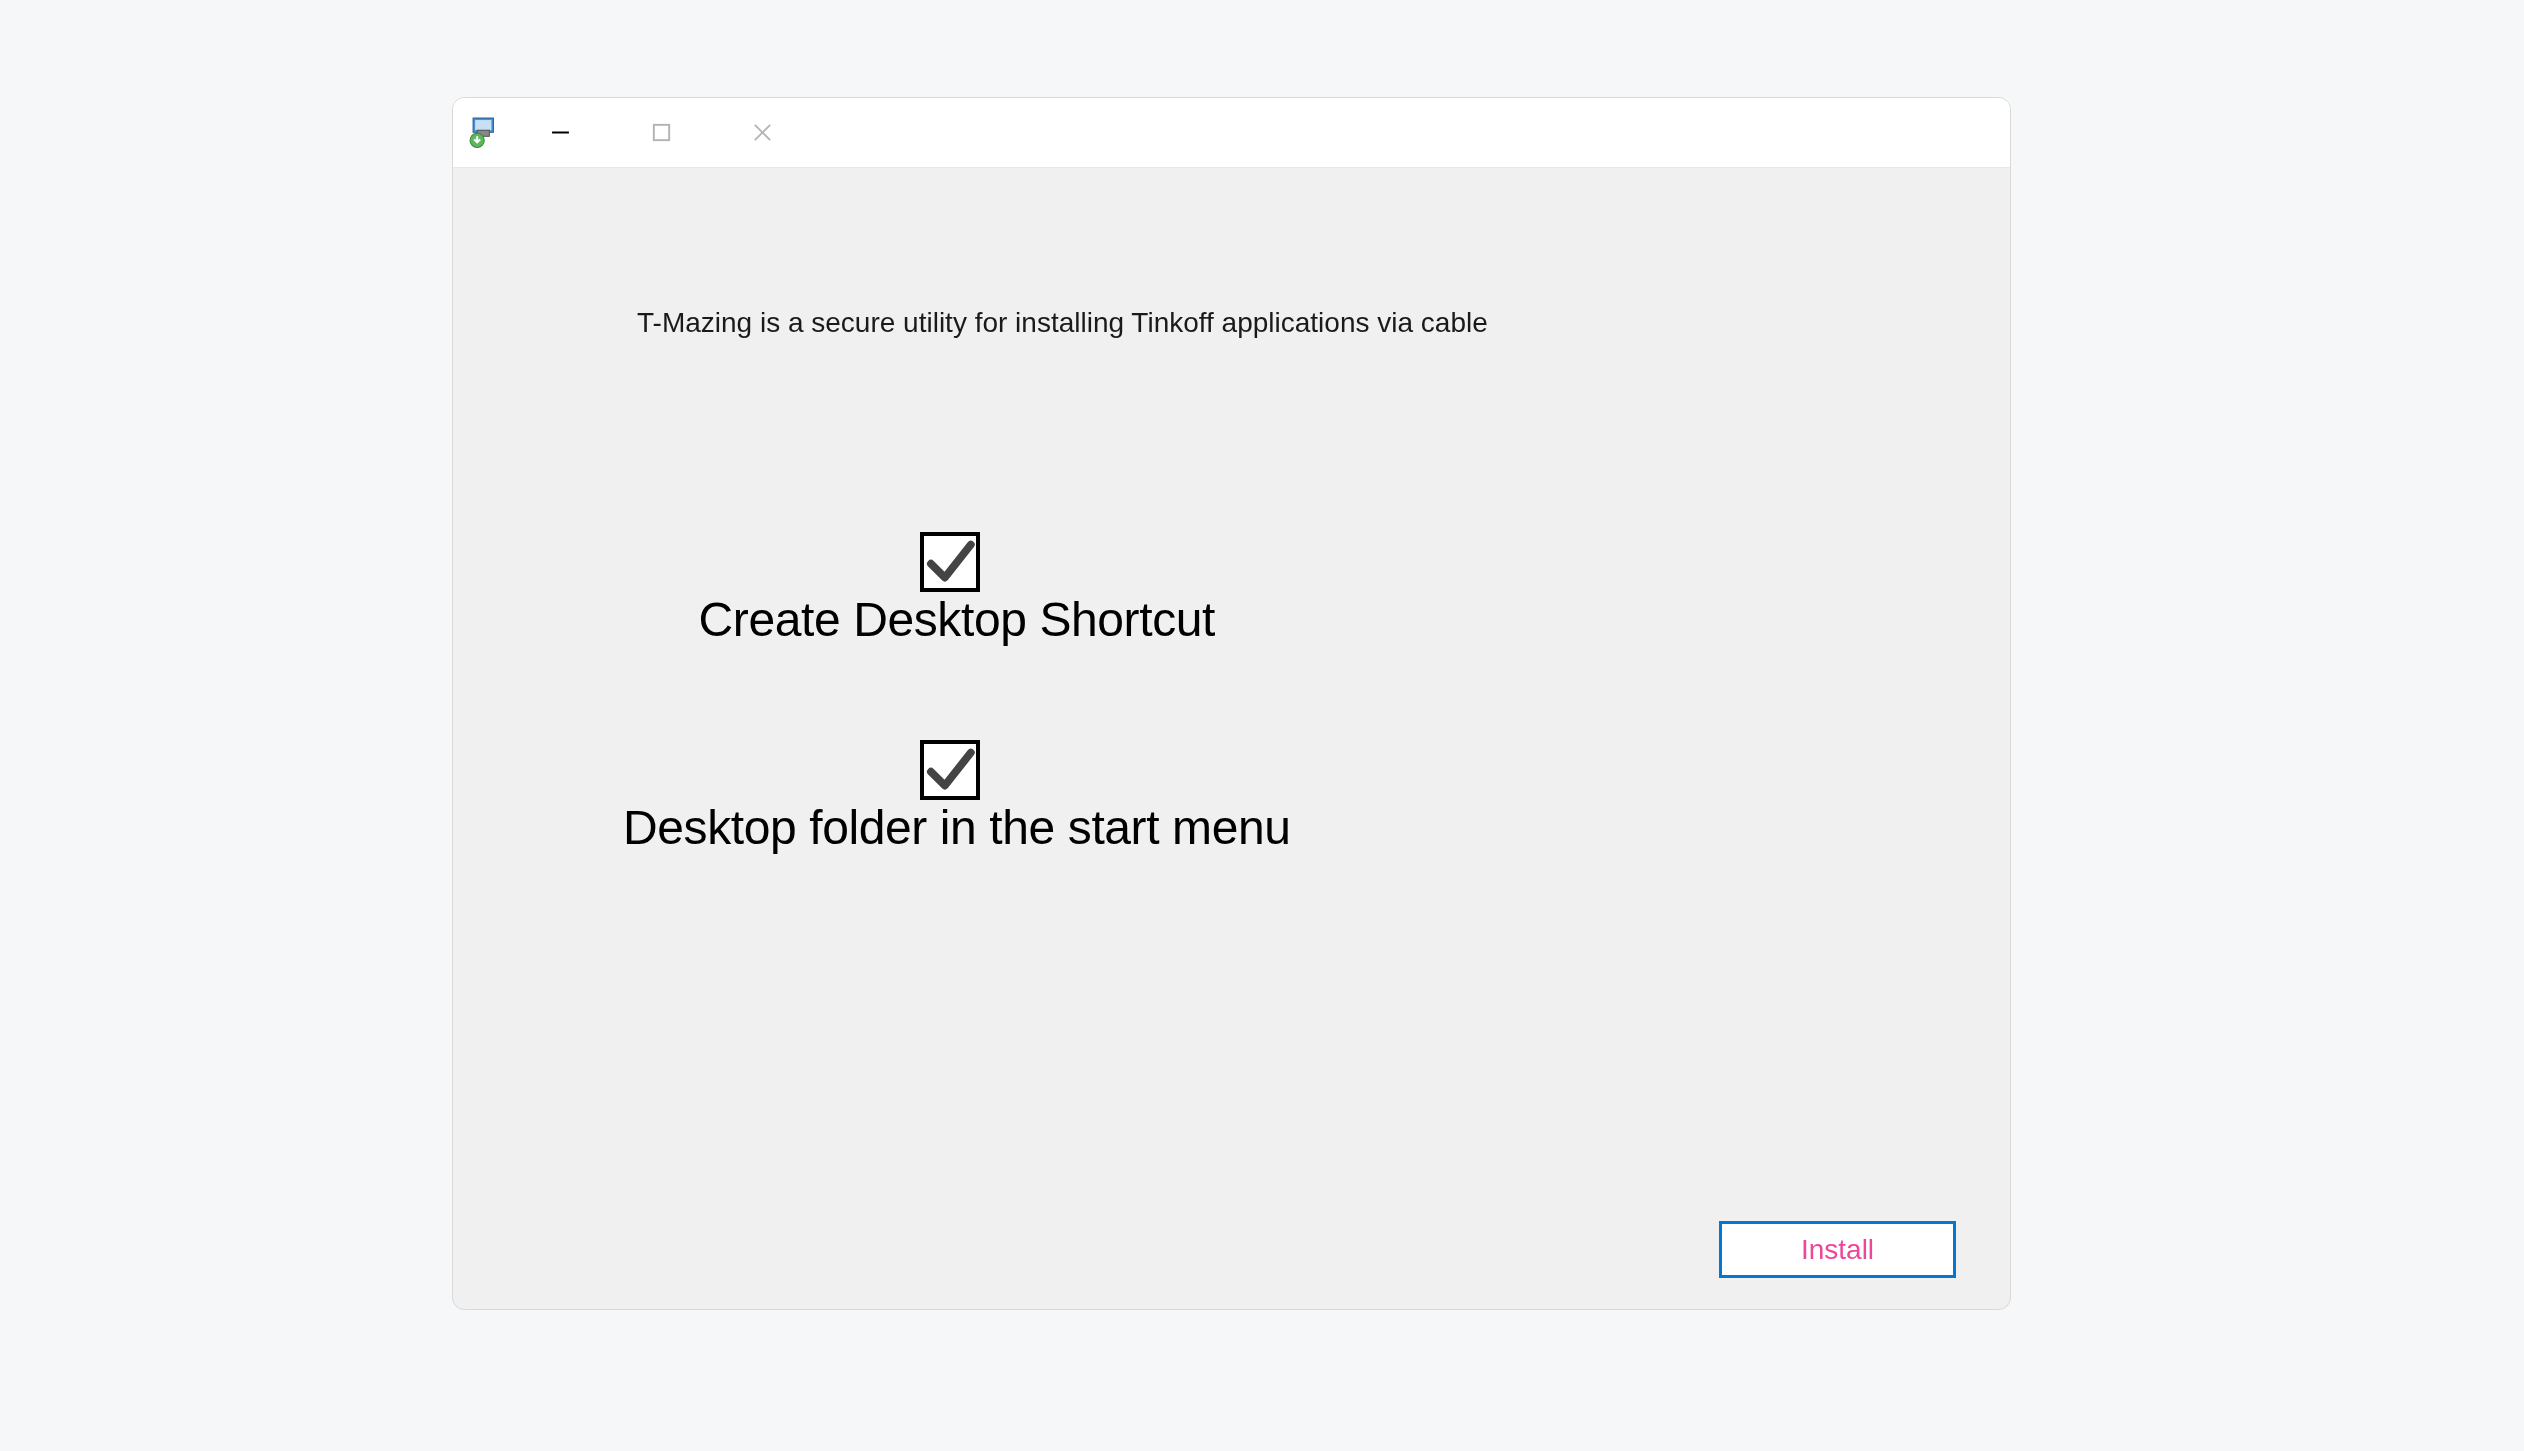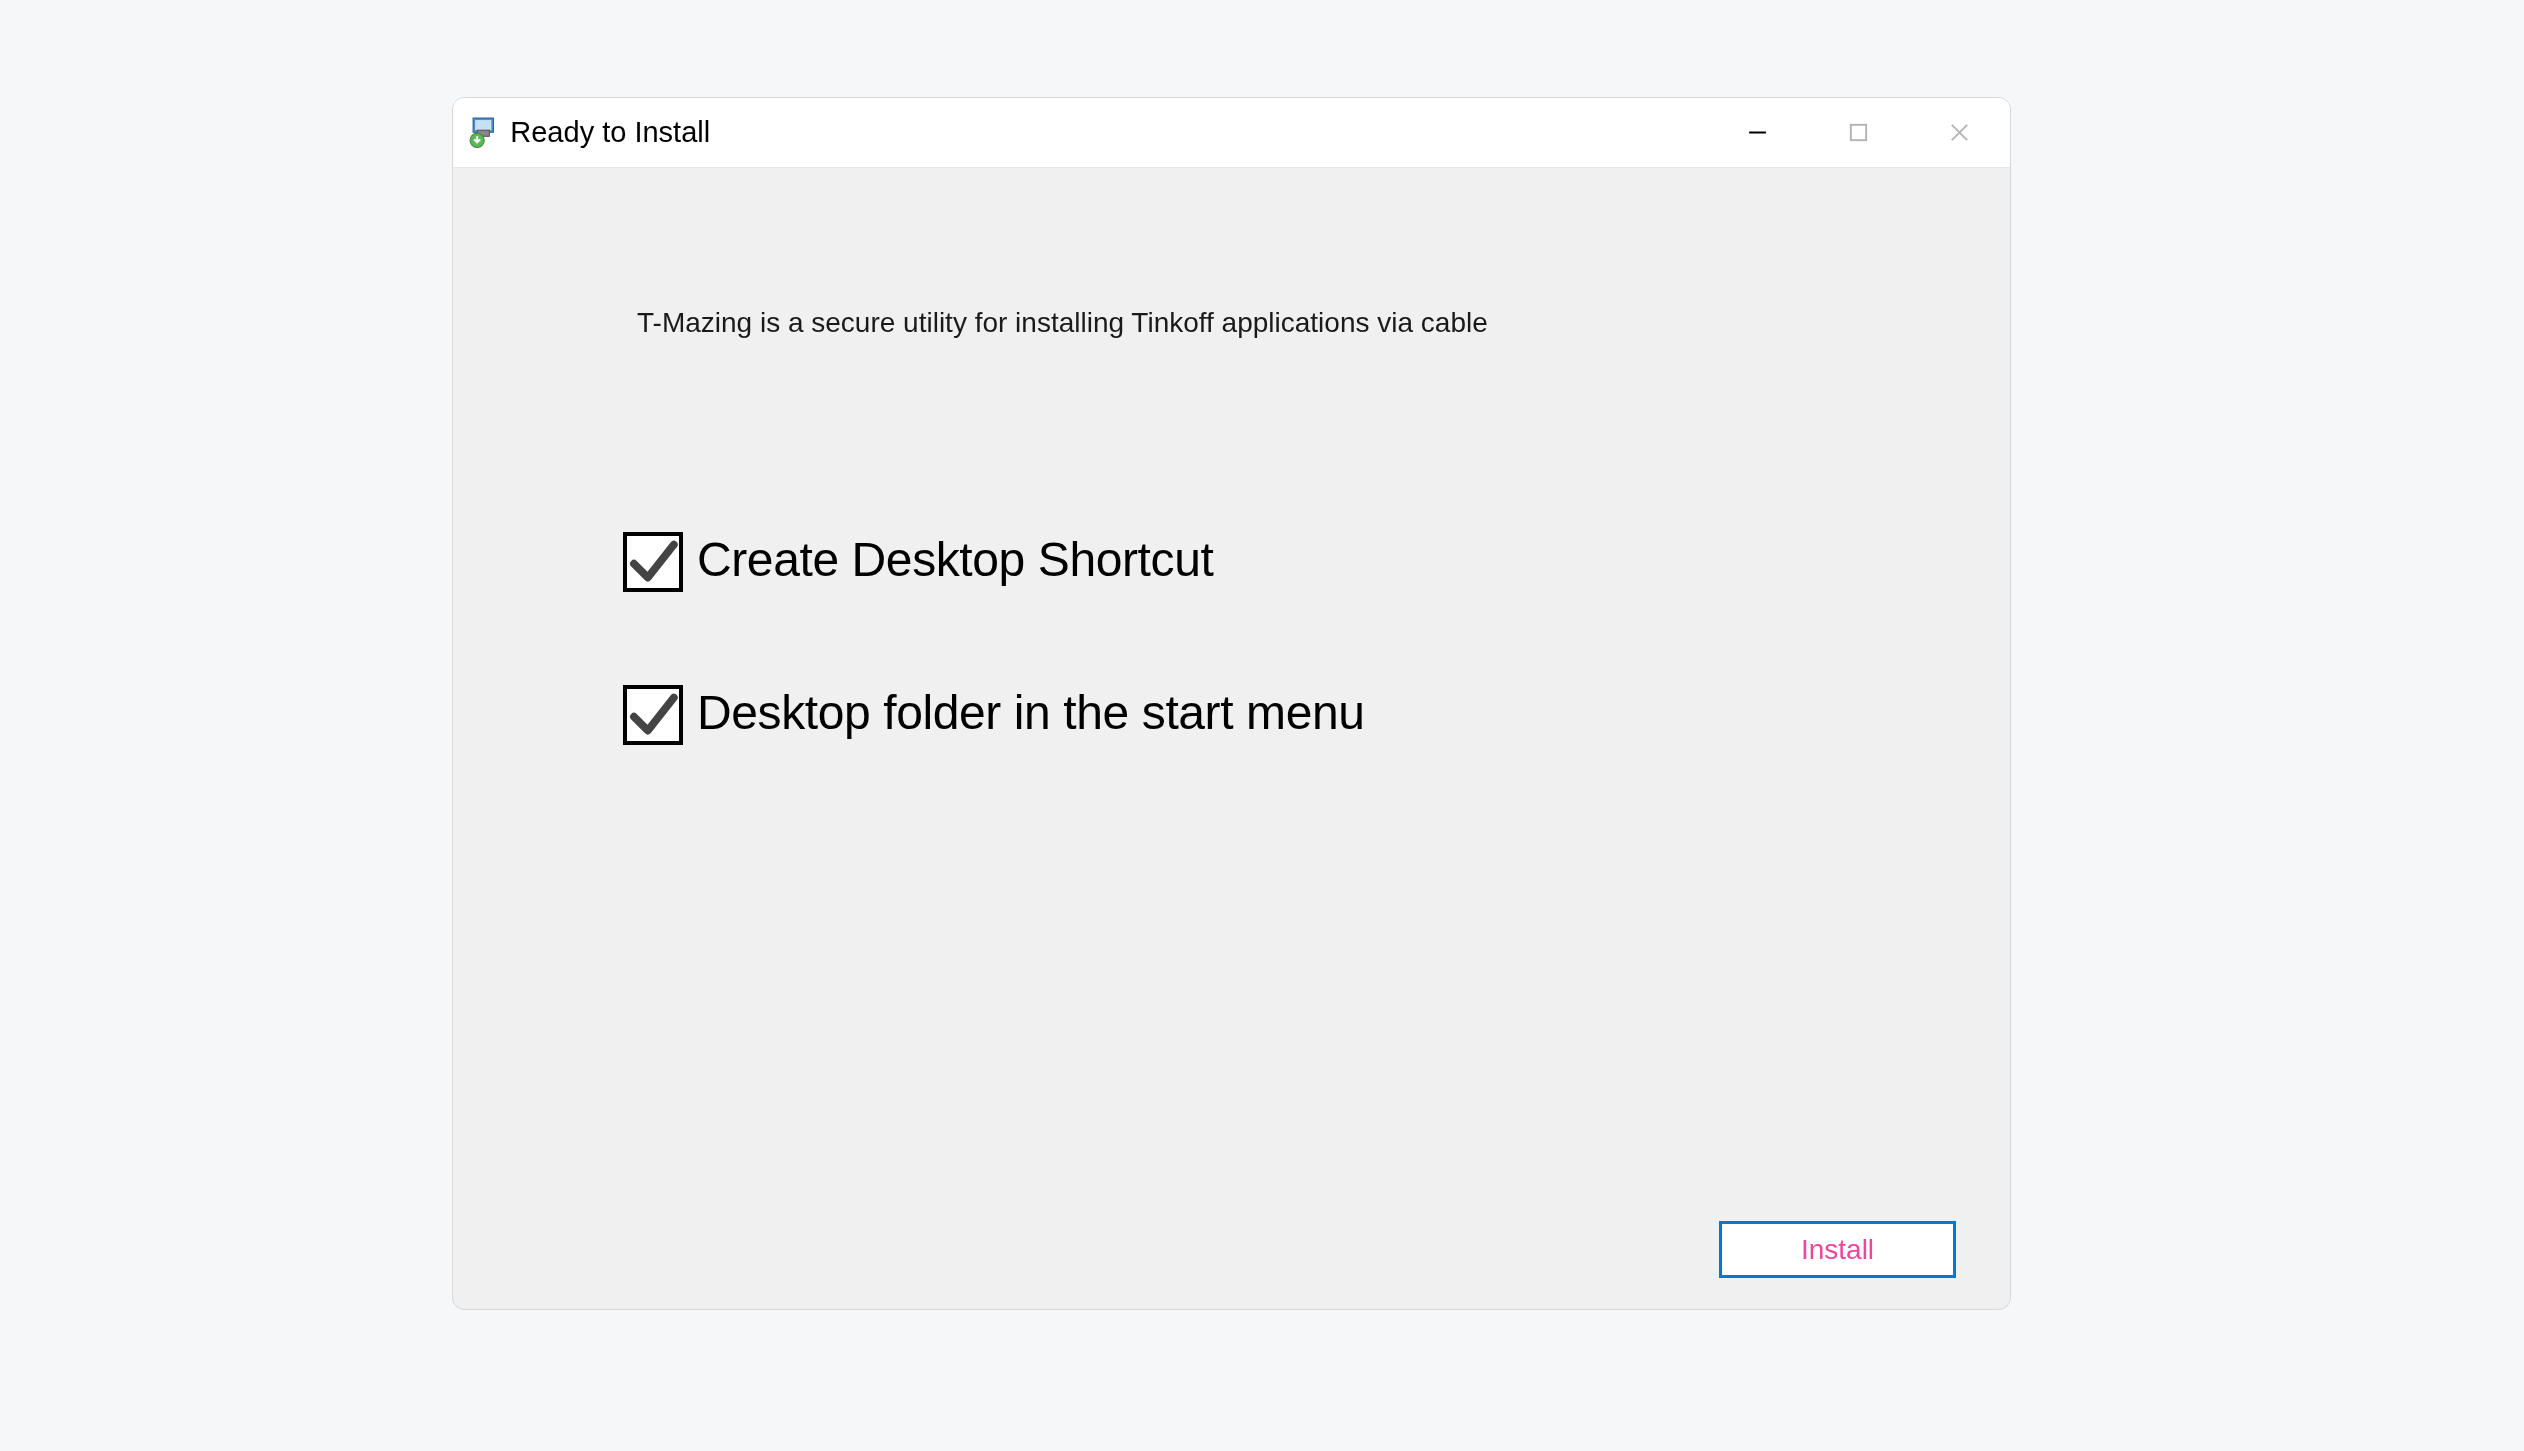--- a/index.html
+++ b/index.html
@@ -81,21 +81,23 @@
       color: #1a1a1a;
       font-weight: 400;
     }
     .checkbox-group {
       position: absolute;
       left: 170px;
       top: 364px;
     }
     .checkbox-row {
       display: flex;
+      align-items: center;
       margin-bottom: 93px;
+      flex-direction: column;
     }
     .cb {
       width: 60px;
       height: 60px;
       border: 4.6px solid #000000;
       background: #ffffff;
       display: flex;
       align-items: center;
       justify-content: center;
       margin-right: 14px;
@@ -135,21 +137,20 @@
   <div class="titlebar">
     <span class="title-icon">
       <svg viewBox="0 0 32 32">
         <rect x="6" y="2" width="20" height="14" fill="#4a90d9" stroke="#2a5a8a" stroke-width="1"></rect>
         <rect x="8" y="4" width="16" height="10" fill="#c8e0f4"></rect>
         <rect x="10" y="14" width="12" height="6" fill="#888" stroke="#555" stroke-width="1"></rect>
         <circle cx="10" cy="24" r="7" fill="#5cb85c" stroke="#3a8a3a" stroke-width="1"></circle>
         <path d="M 10 20 L 10 26 M 7 23 L 10 26 L 13 23" stroke="#fff" stroke-width="2" fill="none"></path>
       </svg>
     </span>
-    <span class="title-text">Ready to Install</span>
     <div class="window-controls">
       <div class="win-btn">
         <svg viewBox="0 0 30 30">
             <line x1="4" y1="15" x2="26" y2="15" stroke="#000" stroke-width="2.5"></line>
           </svg>
       </div>
       <div class="win-btn disabled-btn">
         <svg viewBox="0 0 30 30">
             <rect x="5" y="5" width="20" height="20" stroke="#444" stroke-width="2.5" fill="none"></rect>
           </svg>

